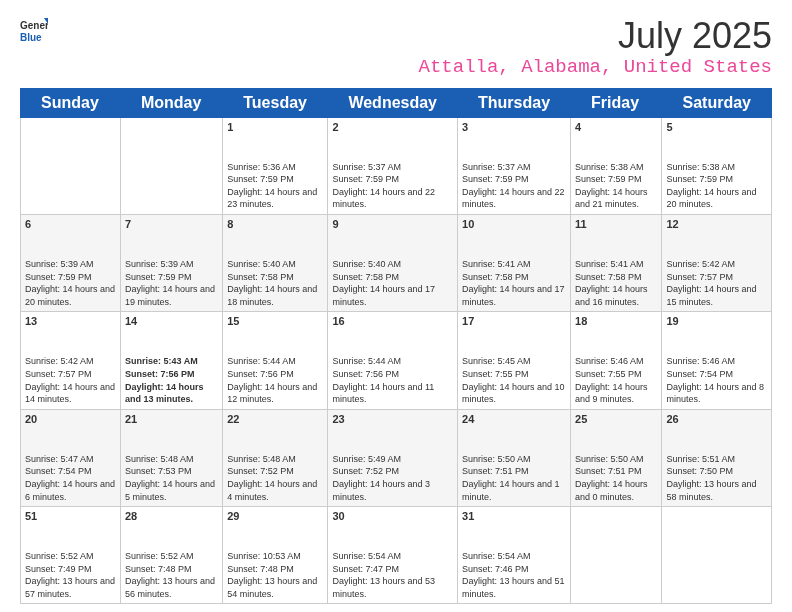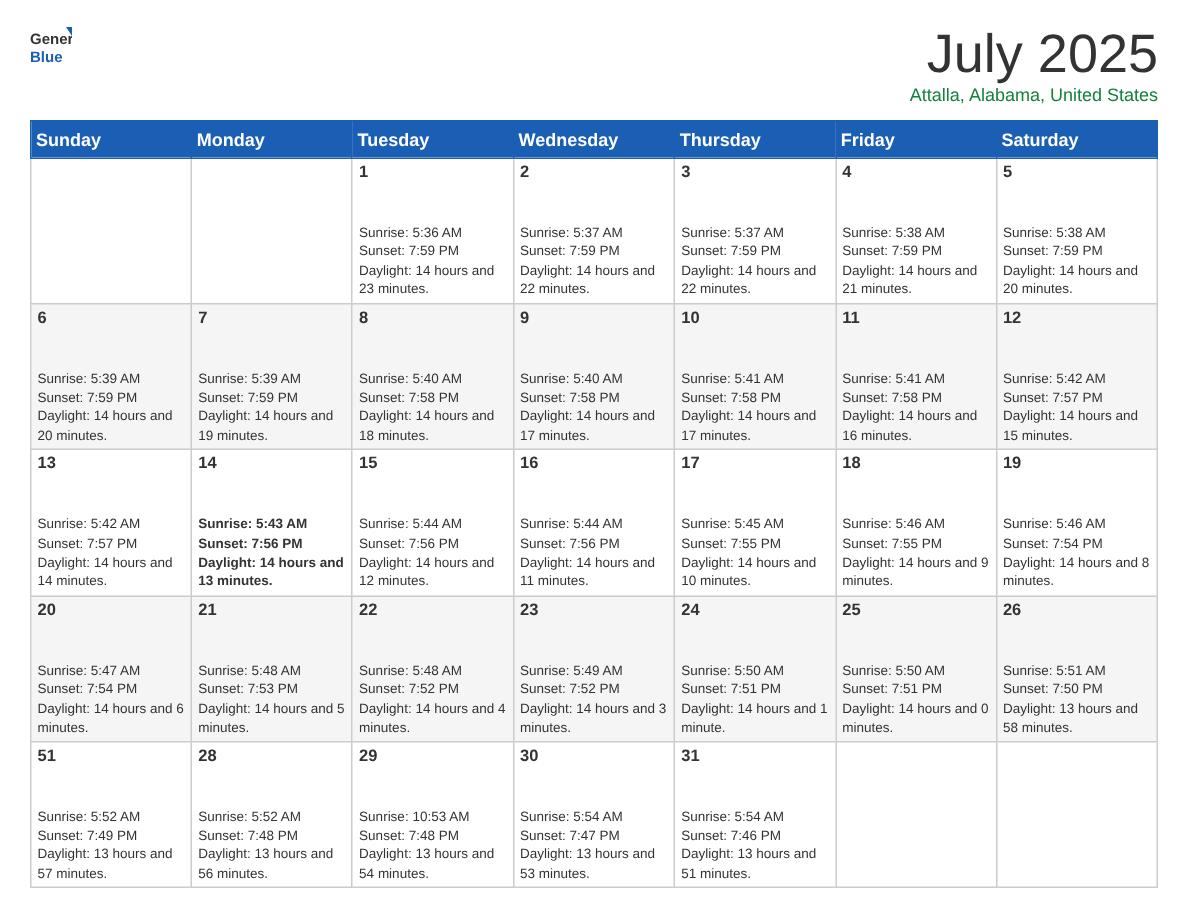--- a/index.html
+++ b/index.html
@@ -33,34 +33,35 @@
     .title-block {
       text-align: right;
     }
     .title-month {
       font-size: 36px;
       font-weight: normal;
       color: #333;
       line-height: 1.1;
     }
     .title-location {
-      font-size: 12px;
-      color: #15803d;
+      font-size: 19px;
+      color: #ec4899;
+      font-family: Liberation Mono, monospace;
     }
     .calendar {
       width: 100%;
       border-collapse: collapse;
       border: 1px solid #ccc;
     }
     .calendar th {
       background: #1a5fb4;
       color: #fff;
-      font-size: 12px;
+      font-size: 16px;
       font-weight: bold;
-      padding: 5px 3px;
+      padding: 5px 20px;
       text-align: left;
       border: 1px solid #1a5fb4;
     }
     .calendar td {
       vertical-align: top;
       border: 1px solid #ccc;
       padding: 3px 4px;
       width: 108px;
       min-height: 80px;
       font-size: 9.5px;

